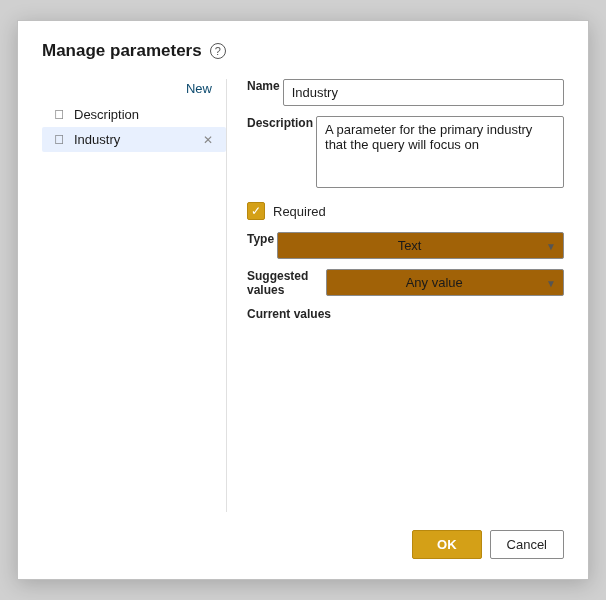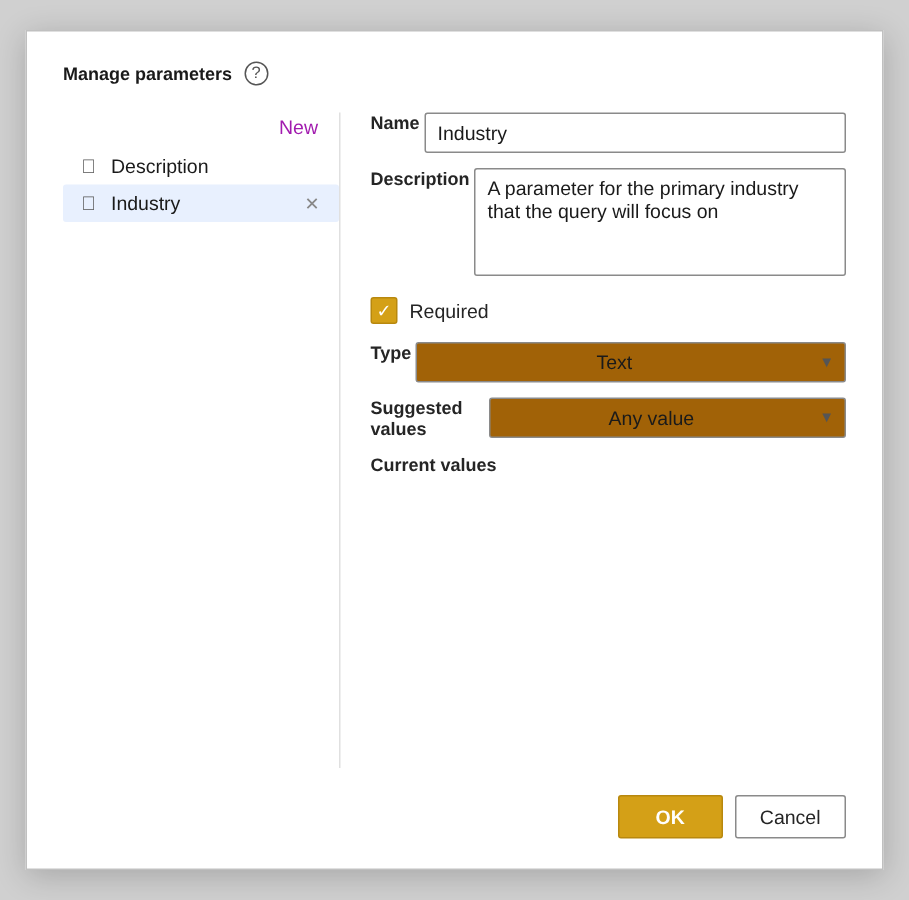--- a/index.html
+++ b/index.html
@@ -24,21 +24,21 @@
       display: flex;
       flex-direction: column;
     }
     .dialog-header {
       display: flex;
       align-items: center;
       gap: 8px;
       margin-bottom: 18px;
     }
     .dialog-title {
-      font-size: 12px;
+      font-size: 17px;
       font-weight: 600;
       color: #1a1a1a;
     }
     .help-icon {
       width: 16px;
       height: 16px;
       border: 1.5px solid #555;
       border-radius: 50%;
       display: flex;
       align-items: center;
@@ -62,21 +62,21 @@
     }
     .new-btn-row {
       display: flex;
       justify-content: flex-end;
       padding-right: 10px;
       margin-bottom: 4px;
     }
     .new-btn {
       background: none;
       border: none;
-      color: #a21caf;
+      color: #0c4a6e;
       font-size: 13px;
       cursor: pointer;
       padding: 2px 4px;
     }
     .param-list {
       list-style: none;
     }
     .param-item {
       display: flex;
       align-items: center;

